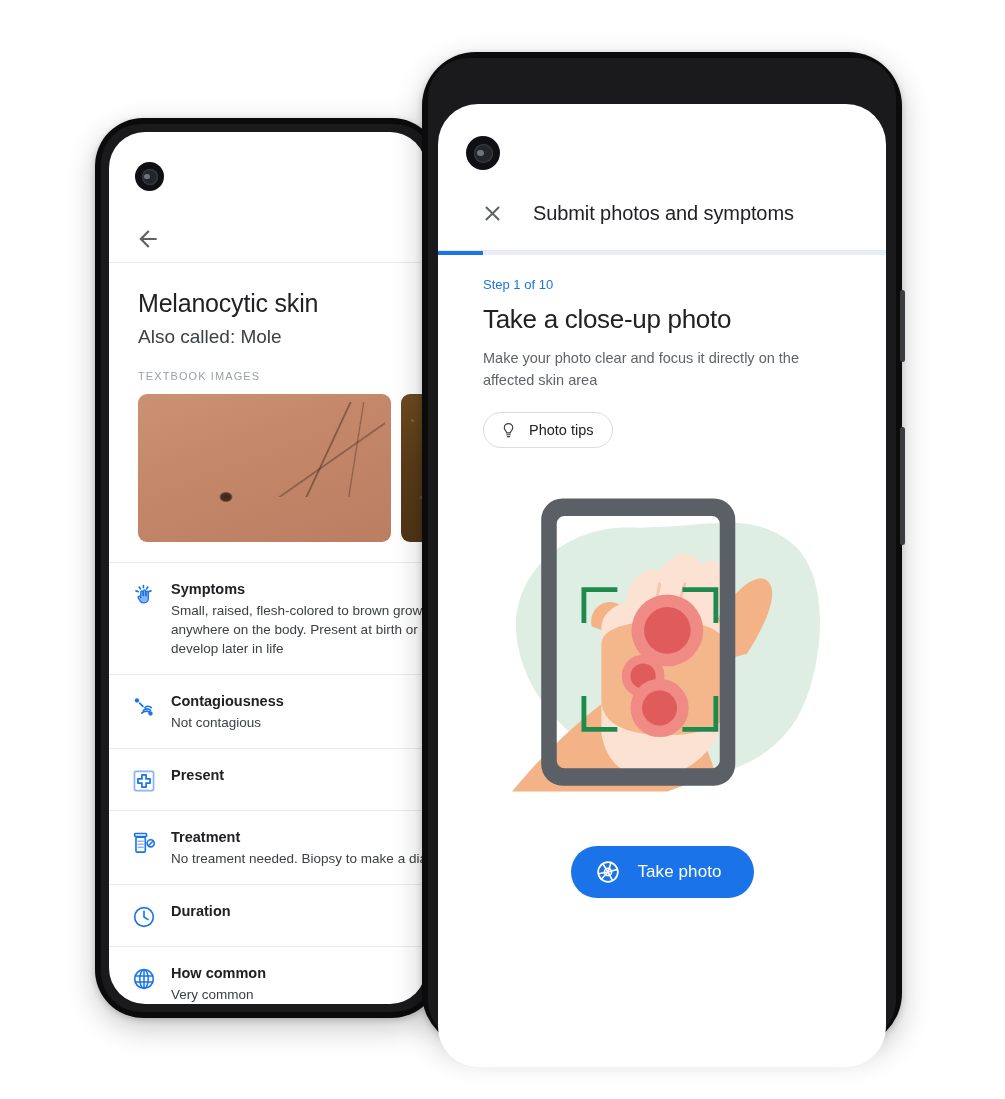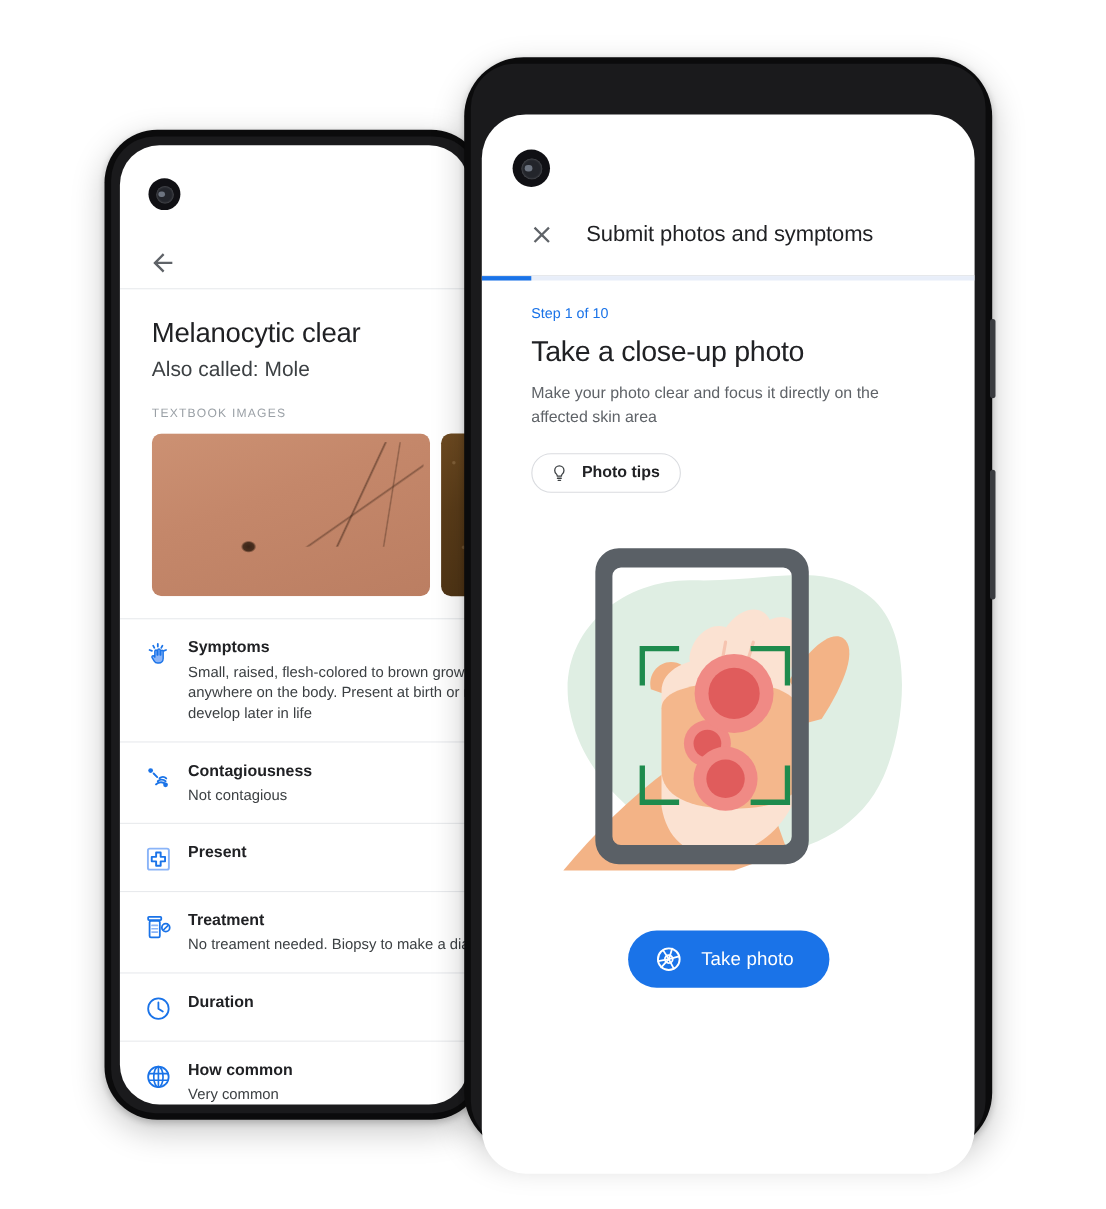--- a/index.html
+++ b/index.html
@@ -261,21 +261,20 @@
     display: inline-flex;
     align-items: center;
     gap: 11px;
     height: 34px;
     padding: 0 18px 0 15px;
     border: 1px solid #dadce0;
     border-radius: 18px;
     margin-top: 21px;
     background: #fff;
     cursor: pointer;
-    font-weight: bold;
   }
   .chip-label { font-size: 14.5px; color: #202124; }
 
   .illo-wrap {
     margin-top: 30px;
     display: flex;
     justify-content: center;
   }
 
   .cta-wrap {
@@ -312,21 +311,21 @@
 
     <div class="l-topbar">
       <span class="back-arrow">
         <svg viewBox="0 0 24 24" width="26" height="26" aria-hidden="true">
           <path d="M20 11H7.8l5.6-5.6L12 4l-8 8 8 8 1.4-1.4L7.8 13H20z" fill="#5f6368"></path>
         </svg>
       </span>
     </div>
 
     <div class="l-body">
-      <div class="l-title">Melanocytic clear</div>
+      <div class="l-title">Melanocytic skin</div>
       <div class="l-subtitle">Also called: Mole</div>
       <div class="l-section-label">TEXTBOOK IMAGES</div>
 
       <div class="thumbs">
         <div class="thumb thumb-1"></div>
         <div class="thumb thumb-2"></div>
       </div>
 
       <div class="fact-list">
 

